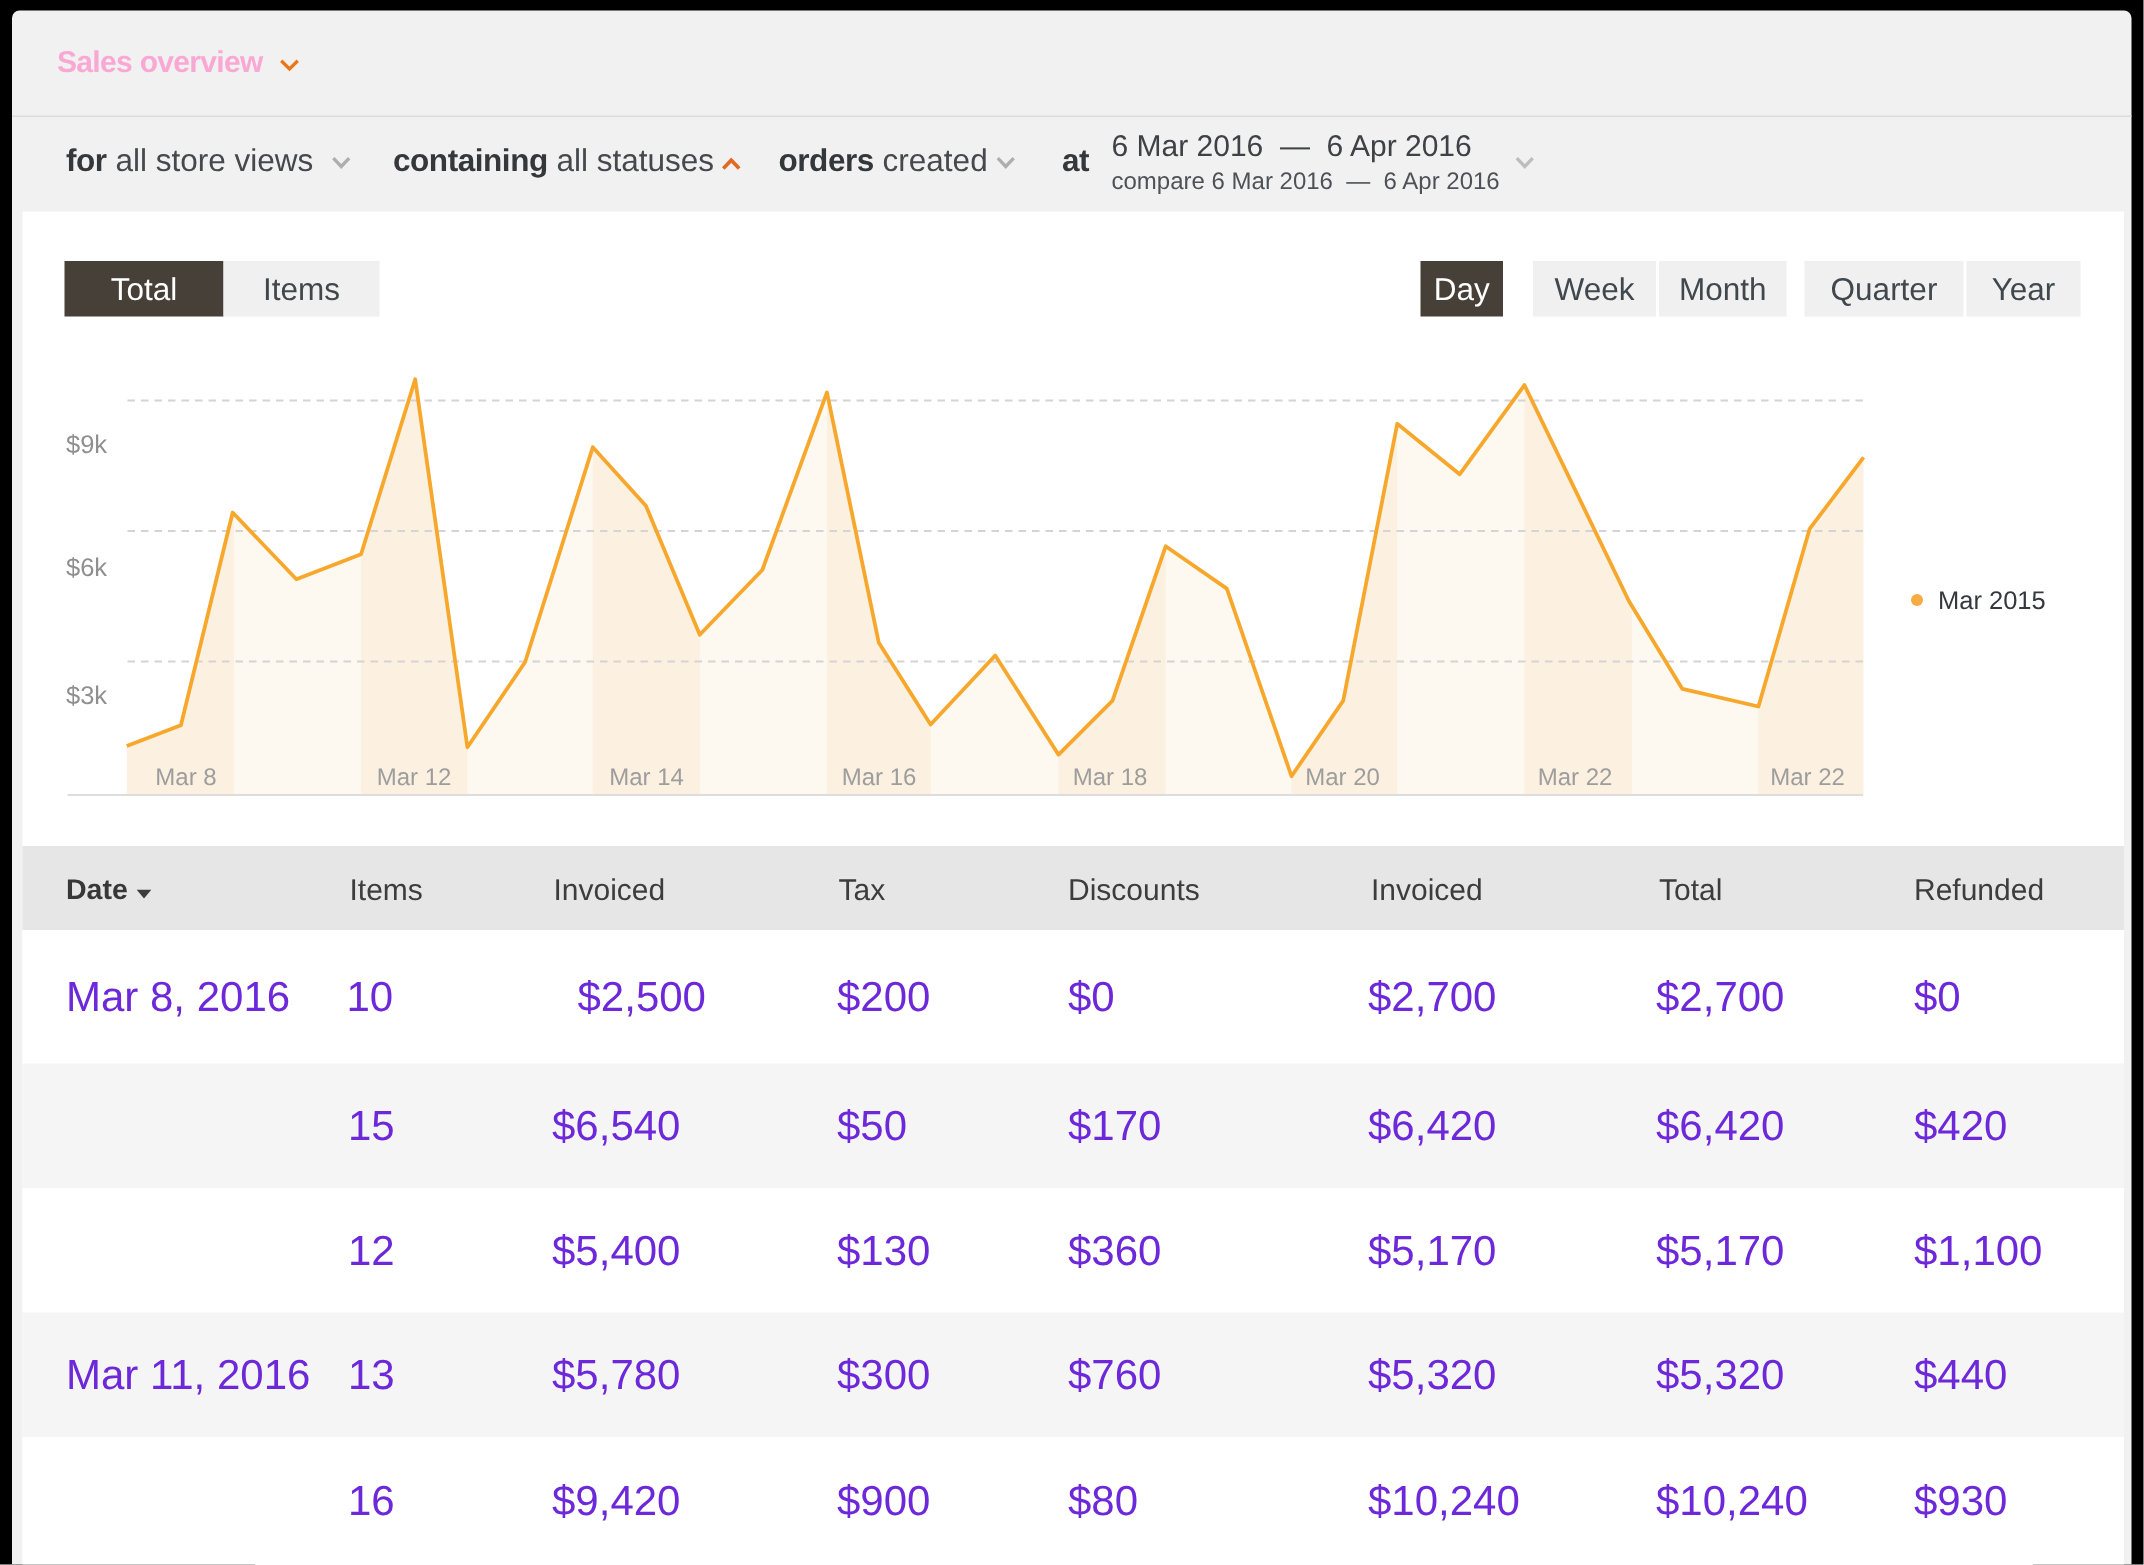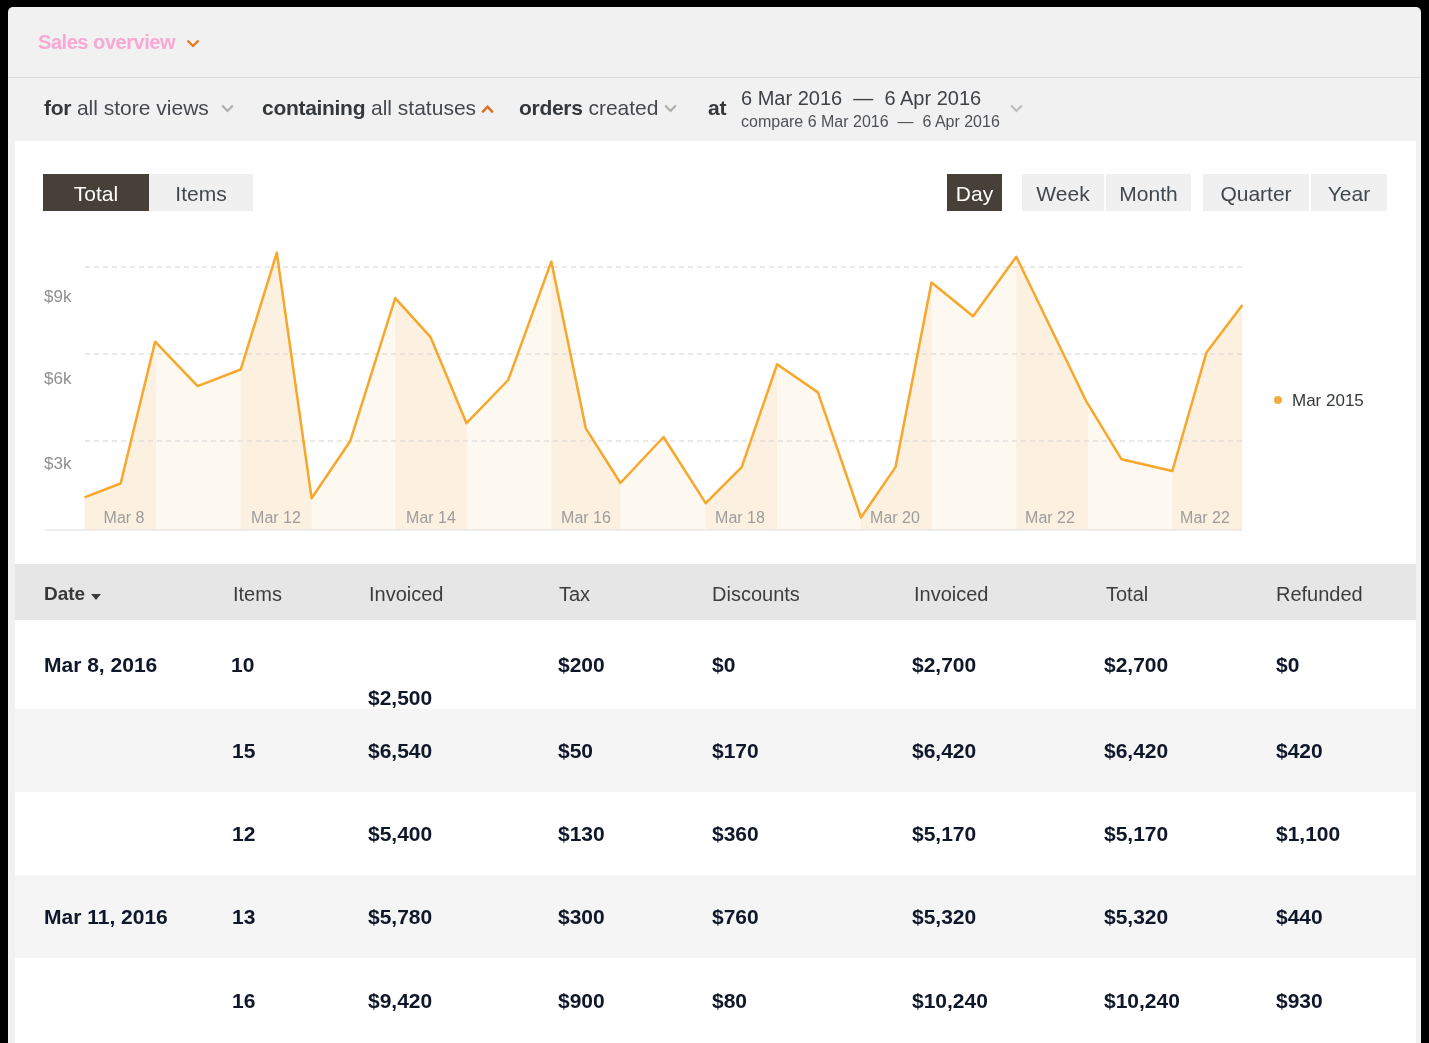--- a/index.html
+++ b/index.html
@@ -13,21 +13,21 @@
   .divider{position:absolute;left:8px;top:77px;width:1413px;height:1px;background:#dcdcdc;}
   .filter{font-size:21px;color:#45484c;}
   .filter b{color:#35383b;font-weight:bold;letter-spacing:-0.3px;}
   .panel{position:absolute;left:15px;top:141px;width:1401px;height:902px;background:#fff;}
   .btn{position:absolute;height:37px;font-size:21px;text-align:center;
        color:#41484d;background:#f0f0f0;line-height:40px;}
   .btn.dark{background:#474038;color:#fff;}
   .hdr{position:absolute;left:15px;top:564px;width:1401px;height:56px;background:#e6e6e6;}
   .hdr span{position:absolute;top:2px;line-height:56px;font-size:20px;color:#3d3d3d;}
   .row{position:absolute;left:15px;width:1401px;}
-  .row span{position:absolute;top:0;font-size:21px;color:#0f172a;font-weight:bold;}
+  .row span{position:absolute;top:0;font-size:28px;color:#6d28d9;}
 </style>
 </head>
 <body>
 <div class="card"></div>
 <div class="title">Sales overview</div>
 <svg class="titlechev" width="14" height="9" viewBox="0 0 14 9">
   <path d="M1.5 1.5 L7 7 L12.5 1.5" fill="none" stroke="#ec7517" stroke-width="2.2"></path>
 </svg>
 <div class="divider"></div>
 
@@ -124,21 +124,21 @@
   <span style="left:354px;">Invoiced</span>
   <span style="left:544px;">Tax</span>
   <span style="left:697px;">Discounts</span>
   <span style="left:899px;">Invoiced</span>
   <span style="left:1091px;">Total</span>
   <span style="left:1261px;">Refunded</span>
 </div>
 <div class="row" style="top:620px;height:89px;background:#fff;">
   <span style="left:29px;line-height:89px;">Mar 8, 2016</span>
   <span style="left:216px;line-height:89px;">10</span>
-  <span style="left:353px;line-height:89px;margin-top:33px;">$2,500</span>
+  <span style="left:370px;line-height:89px;">$2,500</span>
   <span style="left:543px;line-height:89px;">$200</span>
   <span style="left:697px;line-height:89px;">$0</span>
   <span style="left:897px;line-height:89px;">$2,700</span>
   <span style="left:1089px;line-height:89px;">$2,700</span>
   <span style="left:1261px;line-height:89px;">$0</span>
 </div>
 <div class="row" style="top:709px;height:83px;background:#f5f5f5;">
   <span style="left:217px;line-height:83px;">15</span>
   <span style="left:353px;line-height:83px;">$6,540</span>
   <span style="left:543px;line-height:83px;">$50</span>

